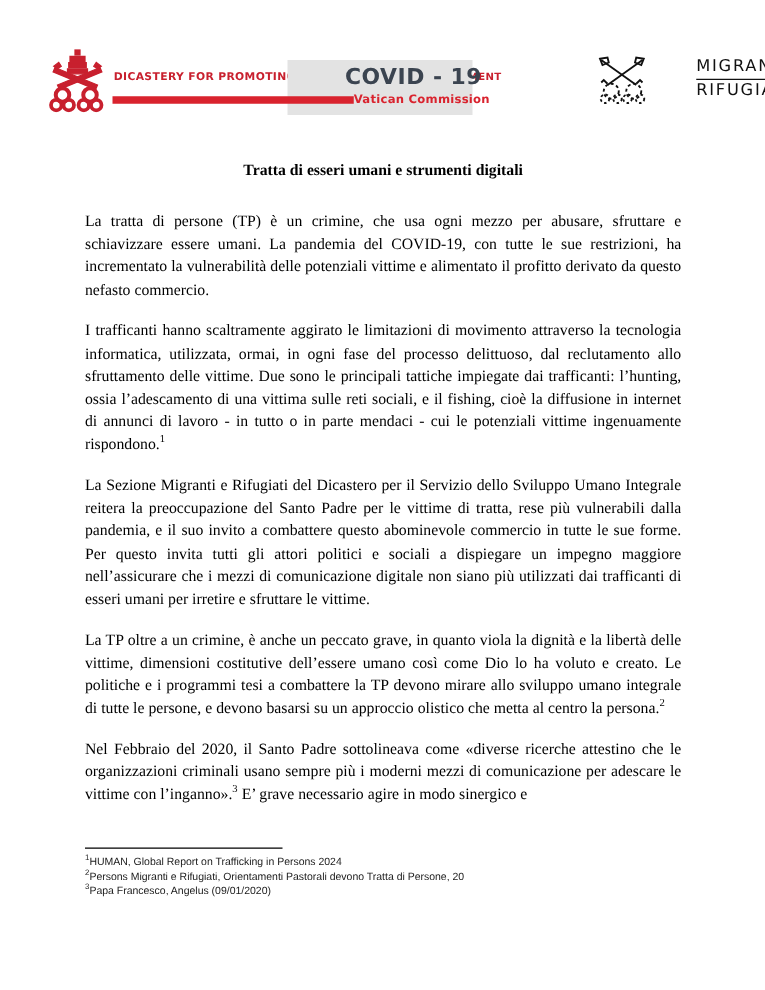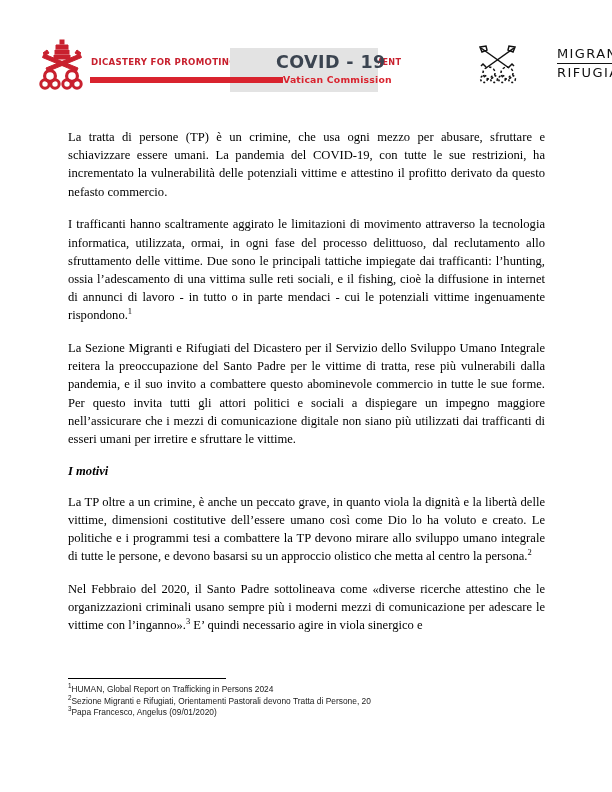--- a/index.html
+++ b/index.html
@@ -276,53 +276,53 @@
       </span>
       <span class="mr-words">
         <div class="mr-line1">MIGRANTI</div>
         <div class="mr-line2">RIFUGIATI</div>
       </span>
     </div>
   </div>
 
   <div class="content">
 
-
-    <p class="body-par">
-      <span>La tratta di persone (TP) è un crimine, che usa ogni mezzo per abusare, sfruttare e schiavizzare essere umani. La pandemia del COVID-19, con tutte le sue restrizioni, ha incrementato la vulnerabilità delle potenziali vittime e attestino il profitto derivato da questo nefasto commercio.</span>
+    <div class="doc-title">Tratta di esseri umani e strumenti digitali</div>
+
+    <p class="body-par">
+      <span>La tratta di persone (TP) è un crimine, che usa ogni mezzo per abusare, sfruttare e schiavizzare essere umani. La pandemia del COVID-19, con tutte le sue restrizioni, ha incrementato la vulnerabilità delle potenziali vittime e alimentato il profitto derivato da questo nefasto commercio.</span>
     </p>
 
     <p class="body-par">
       <span>I trafficanti hanno scaltramente aggirato le limitazioni di movimento attraverso la tecnologia informatica, utilizzata, ormai, in ogni fase del processo delittuoso, dal reclutamento allo sfruttamento delle vittime. Due sono le principali tattiche impiegate dai trafficanti: l’</span><span class="it">hunting</span><span>, ossia l’adescamento di una vittima sulle reti sociali, e il </span><span class="it">fishing</span><span>, cioè la diffusione in internet di annunci di lavoro - in tutto o in parte mendaci - cui le potenziali vittime ingenuamente rispondono.</span><sup>1</sup>
     </p>
 
     <p class="body-par">
       <span>La Sezione Migranti e Rifugiati del Dicastero per il Servizio dello Sviluppo Umano Integrale reitera la preoccupazione del Santo Padre per le vittime di tratta, rese più vulnerabili dalla pandemia, e il suo invito a combattere questo abominevole commercio in tutte le sue forme. Per questo invita tutti gli attori politici e sociali a dispiegare un impegno maggiore nell’assicurare che i mezzi di comunicazione digitale non siano più utilizzati dai trafficanti di esseri umani per irretire e sfruttare le vittime.</span>
     </p>
 
-    <div class="section-head">I motivi</div>
 
     <p class="body-par">
       <span>La TP oltre a un crimine, è anche un peccato grave, in quanto viola la dignità e la libertà delle vittime, dimensioni costitutive dell’essere umano così come Dio lo ha voluto e creato. Le politiche e i programmi tesi a combattere la TP devono mirare allo sviluppo umano integrale di tutte le persone, e devono basarsi su un approccio olistico che metta al centro la persona.</span><sup>2</sup>
     </p>
 
     <p class="body-par">
-      <span>Nel Febbraio del 2020, il Santo Padre sottolineava come «diverse ricerche attestino che le organizzazioni criminali usano sempre più i moderni mezzi di comunicazione per adescare le vittime con l’inganno».</span><sup>3</sup><span> E’ quindi necessario agire in viola sinergico e</span>
+      <span>Nel Febbraio del 2020, il Santo Padre sottolineava come «diverse ricerche attestino che le organizzazioni criminali usano sempre più i moderni mezzi di comunicazione per adescare le vittime con l’inganno».</span><sup>3</sup><span> E’ grave necessario agire in modo sinergico e</span>
     </p>
   </div>
 
   <div class="footnotes">
     <div class="fn-rule"></div>
 
     <div class="fn-item">
       <sup>1</sup><span>HUMAN, </span><span class="it">Global Report on Trafficking in Persons 2024</span><span></span>
     </div>
 
     <div class="fn-item">
-      <sup>2</sup><span>Sezione Migranti e Rifugiati, </span><span class="it">Orientamenti Pastorali devono Tratta di Persone</span><span>, 20</span>
+      <sup>2</sup><span>Persons Migranti e Rifugiati, </span><span class="it">Orientamenti Pastorali devono Tratta di Persone</span><span>, 20</span>
     </div>
 
     <div class="fn-item">
       <sup>3</sup><span>Papa Francesco, Angelus (09/01/2020)</span><span class="it"></span><span></span>
     </div>
   </div>
 
 </div>
 
 </body></html>

